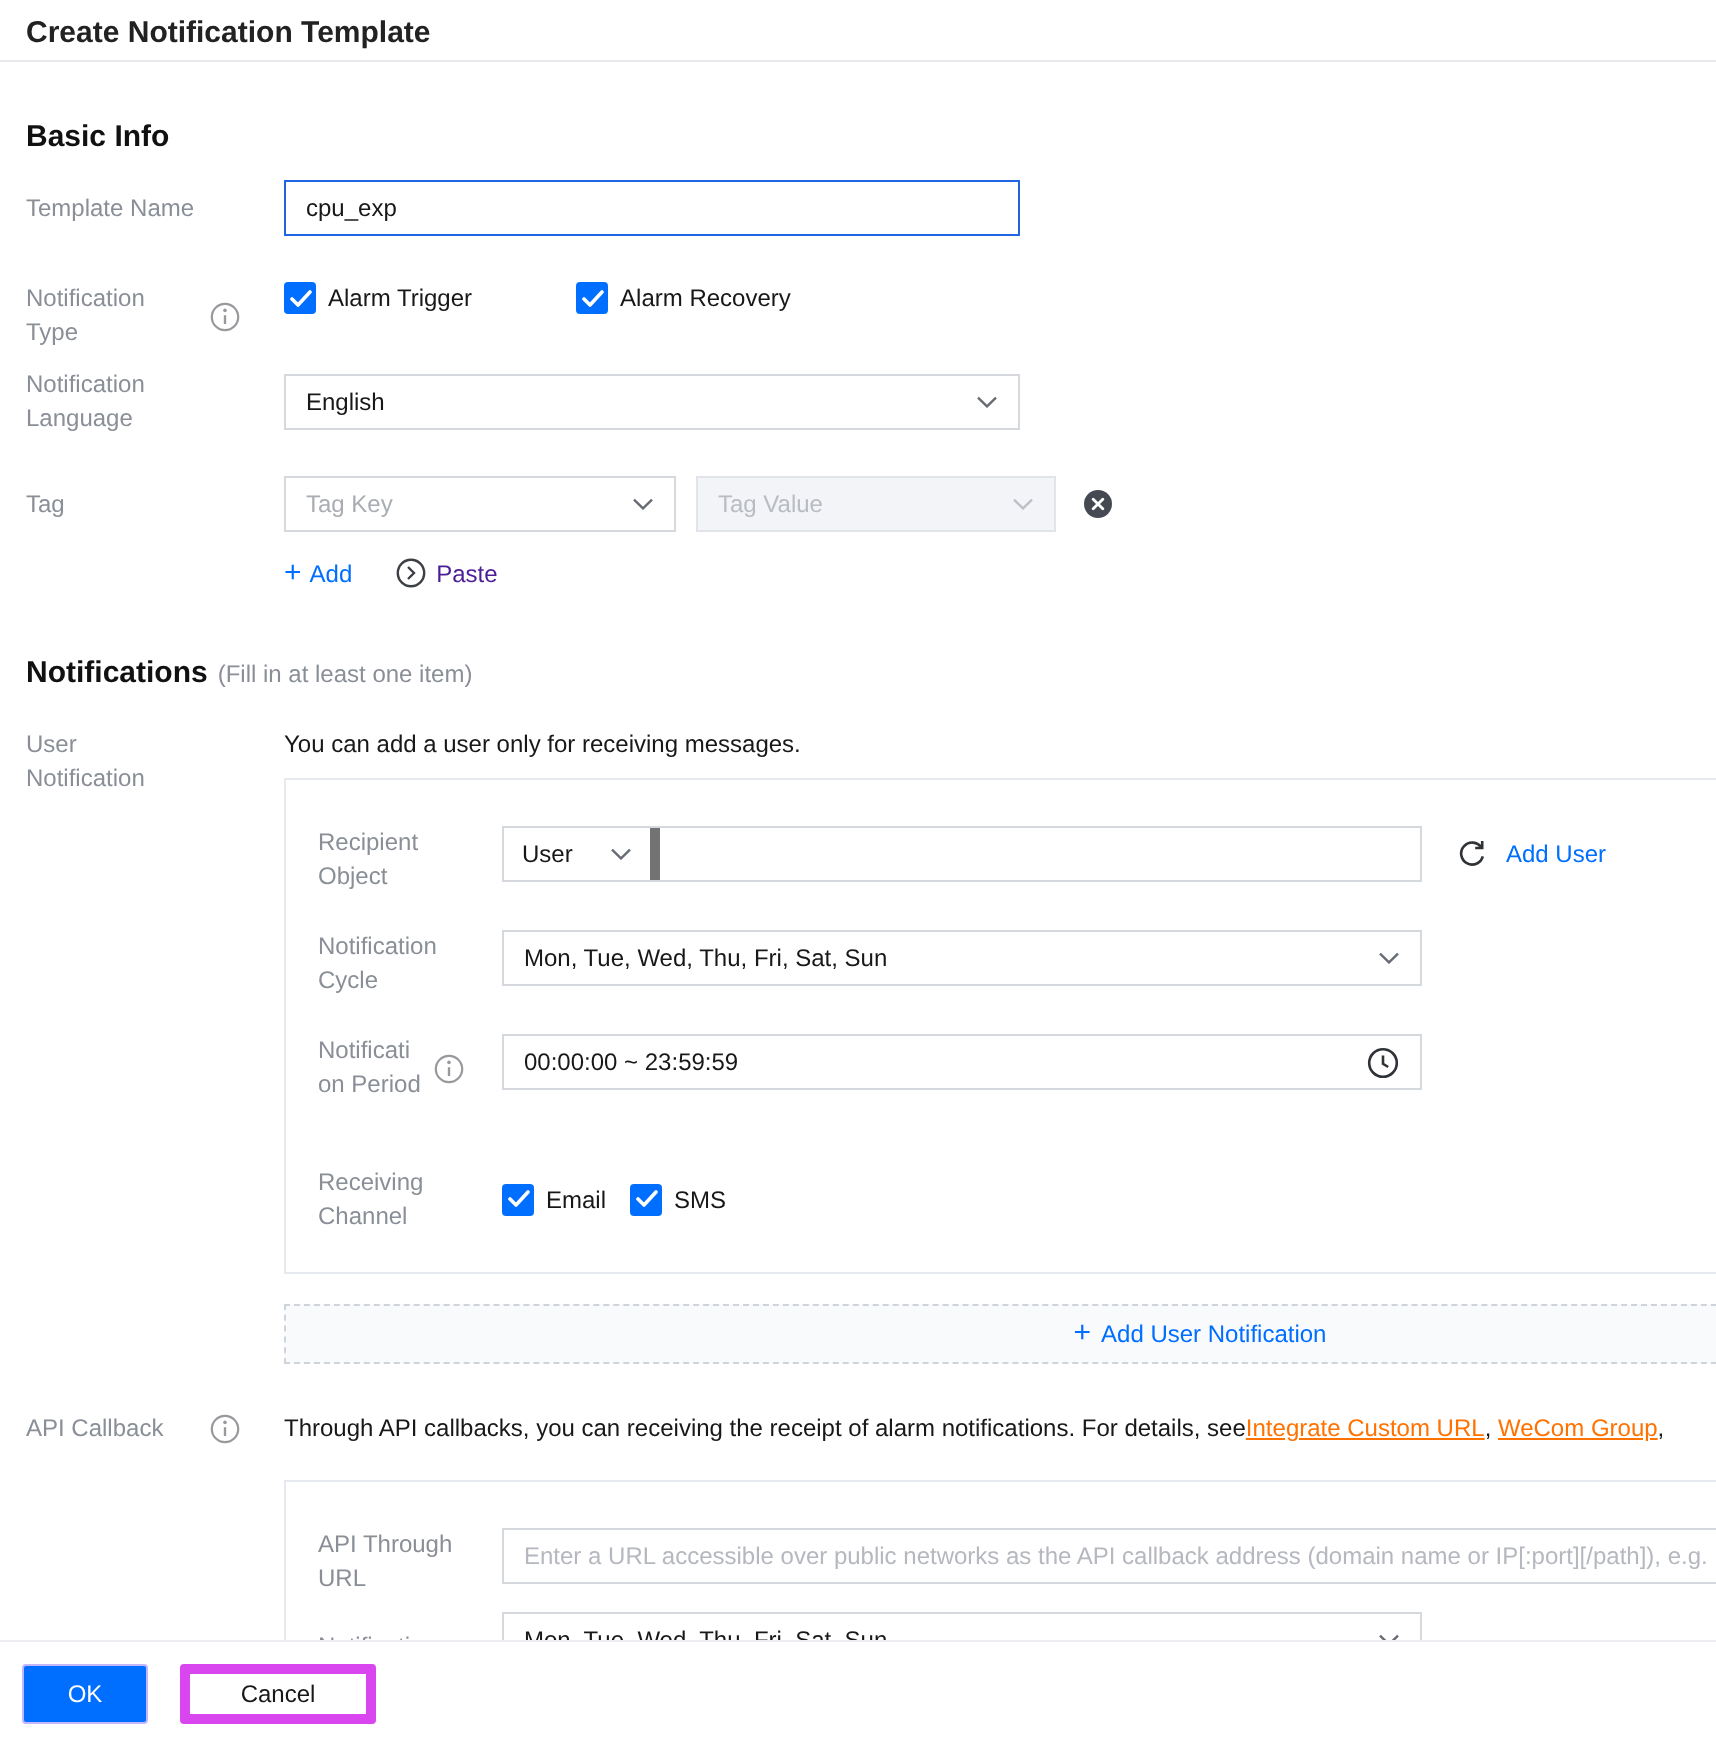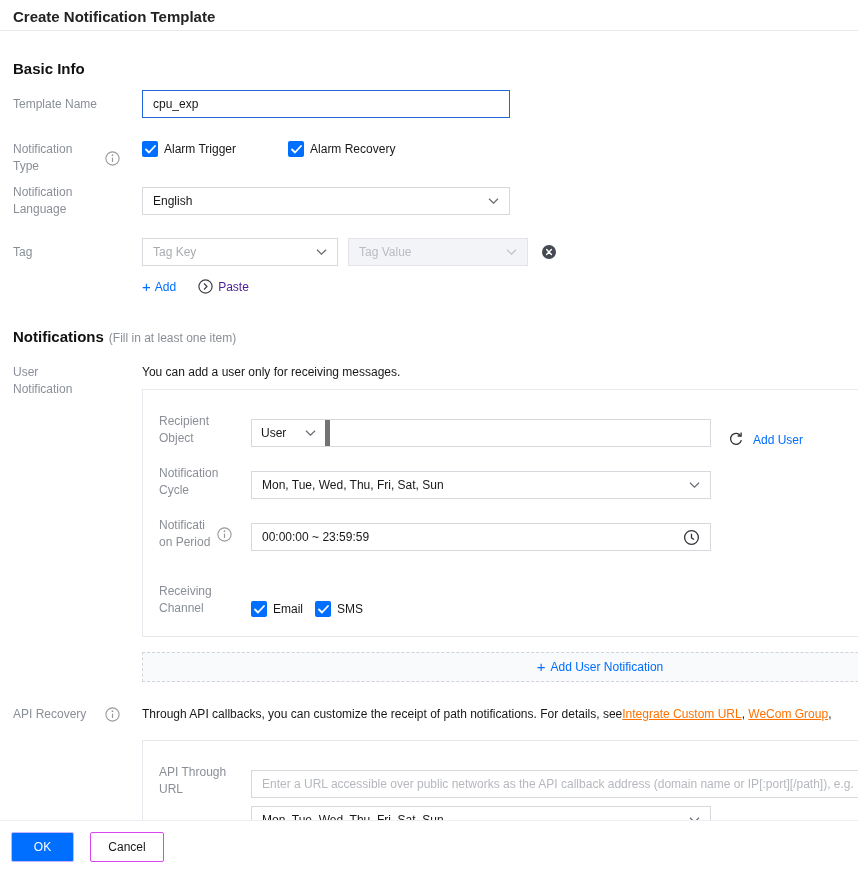--- a/index.html
+++ b/index.html
@@ -40,21 +40,21 @@
   .cbox { width:16px; height:16px; background:#006eff; border-radius:2px; flex:none;
           display:flex; align-items:center; justify-content:center; }
 
   .blue-link { color:#006eff; text-decoration:none; cursor:pointer; display:inline-flex; align-items:center; gap:4px; }
   .plus-glyph { font-size:15px; line-height:14px; }
 
   .icon-btn { display:inline-flex; align-items:center; cursor:pointer; }
 
   
   .card { position:absolute; left:142px; width:916px; border:1px solid #e6e9ed; background:#fff; }
-  .crow { position:absolute; left:16px; display:flex; align-items:flex-end; }
+  .crow { position:absolute; left:16px; display:flex; align-items:center; }
   .crow .rlabel { width:92px; padding-top:6px; }
   .crow .ltext { width:70px; }
   .crow .ltext.narrow { width:52px; }
   .crow.channel .rlabel { padding-top:1px; }
 
   .group-control { display:flex; align-items:stretch; height:28px; border:1px solid #d5d8dd; background:#fff; }
   .group-select { width:78px; flex:none; display:flex; align-items:center; justify-content:space-between;
                   padding:0 9px; border-right:5px solid #737373; cursor:pointer; }
   .group-select .chev path { fill:none; stroke:#676b73; stroke-width:1.2; }
   .group-input { border:none; outline:none; flex:1; font-size:12px; padding:0 10px; font-family:inherit; }
@@ -71,21 +71,21 @@
   .orange-link { color:#ff7200; text-decoration:underline; cursor:pointer; }
 
   input::placeholder { color:#b5b8be; opacity:1; }
   #api-url-input { width:792px; }
 
   
   .footer { position:absolute; left:0; right:0; top:820px; height:50px; background:#fff;
             border-top:1px solid #eceef1; z-index:20; }
   .btn { height:30px; font-size:12px; font-family:inherit; border-radius:2px; cursor:pointer; }
   .btn-primary { position:absolute; left:11px; top:11px; width:63px; background:#006eff; color:#fff; border:1px solid #c4b5fd; }
-  .btn-default { position:absolute; left:90px; top:11px; width:74px; background:#fff; color:#181818; border:1px solid #d946ef; }
+  .btn-default { position:absolute; left:90px; top:11px; width:98px; background:#fff; color:#181818; border:5px solid #d946ef; }
 
   .hint-text { color:#181818; line-height:17px; }
 </style>
 </head>
 <body>
 
 <div class="page">
 
   <div class="page-header">
     <div class="page-title">Create Notification Template</div>
@@ -273,31 +273,31 @@
     </div>
   </div>
 
   <button class="dashed-btn">
     <span class="plus-glyph">+</span>
     <span>Add User Notification</span>
   </button>
 
   <div class="row top-align" style="top:706px">
     <div class="rlabel">
-      <span class="ltext">API Recovery</span>
+      <span class="ltext">API Callback</span>
       <span class="icon-btn">
           <svg width="15" height="15" viewBox="0 0 15 15">
             <circle cx="7.5" cy="7.5" r="6.6" fill="none" stroke="#97999c" stroke-width="1.1"></circle>
             <line x1="7.5" y1="6.6" x2="7.5" y2="11" stroke="#97999c" stroke-width="1.2"></line>
             <circle cx="7.5" cy="4.2" r="0.9" fill="#97999c"></circle>
           </svg>
         </span>
     </div>
     <div class="desc-line">
-      <span>Through API callbacks, you can customize the receipt of path notifications. For details, see</span><a class="orange-link">Integrate Custom URL</a><span>, </span><a class="orange-link">WeCom Group</a><span>,</span>
+      <span>Through API callbacks, you can receiving the receipt of alarm notifications. For details, see</span><a class="orange-link">Integrate Custom URL</a><span>, </span><a class="orange-link">WeCom Group</a><span>,</span>
     </div>
   </div>
 
   <div class="card" style="top:740px;height:130px">
     <div class="crow" style="top:17px">
       <div class="rlabel">
         <span class="ltext">API Through URL</span>
       </div>
       <input class="text-input" id="api-url-input" placeholder="Enter a URL accessible over public networks as the API callback address (domain name or IP[:port][/path]), e.g." style="">
     </div>

